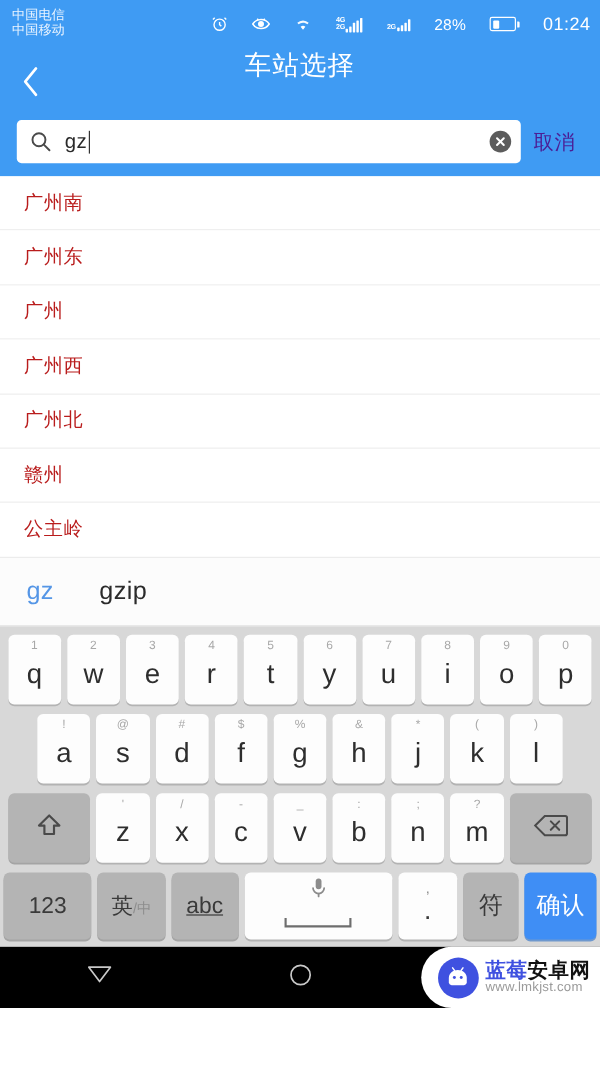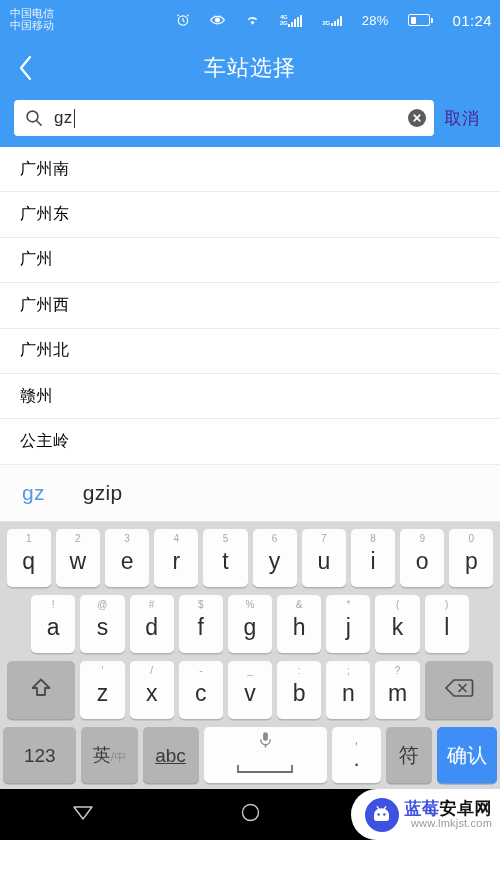--- a/index.html
+++ b/index.html
@@ -37,21 +37,21 @@
   }
   .batt::after {
     content: ""; position: absolute; right: -4px; top: 3px;
     width: 2.5px; height: 5px; background: #fff; border-radius: 0 1px 1px 0;
   }
   .batt .fill { height: 100%; width: 28%; background: #fff; border-radius: 1px; }
   .clock { font-size: 15px; color: #fff; letter-spacing: .4px; margin-left: 2px; }
 
   
   .titlebar {
-    height: 55px; background: #3f9bf3; display: flex; align-items: center;
+    height: 55px; background: #3f9bf3; display: flex; 
     position: relative; flex: 0 0 55px; font-family: Liberation Serif, serif;
   }
   .back-btn {
     width: 52px; height: 55px; display: flex; align-items: center; justify-content: center;
     cursor: pointer;
   }
   .back-btn svg { display: block; }
   .title {
     position: absolute; left: 0; right: 0; text-align: center;
     font-size: 22px; color: #ffffff; letter-spacing: 1px; pointer-events: none;
@@ -83,21 +83,21 @@
   .clear-btn svg { display: block; }
   .cancel-btn {
     width: 56px; text-align: center; color: #4c1d95; font-size: 17px;
     cursor: pointer; letter-spacing: .5px;
   }
 
   
   .results { background: #ffffff; flex: 0 0 318px; overflow: hidden; }
   .result-row {
     height: 45.4px; display: flex; align-items: center; padding-left: 20px;
-    border-bottom: 1px solid #ececec; font-size: 16px; color: #000000;
+    border-bottom: 1px solid #ececec; font-size: 16px; color: #b91c1c;
     letter-spacing: .5px; cursor: pointer; background: #fff;
   }
 
   
   .candidates {
     flex: 0 0 57px; background: #fcfcfc; display: flex; align-items: center;
     padding-left: 22px; border-bottom: 1px solid #e3e3e3;
   }
   .cand { font-size: 21px; color: #2b2b2b; cursor: pointer; letter-spacing: .3px; }
   .cand.sel { color: #5596e6; margin-right: 38px; }
@@ -146,21 +146,21 @@
 
   
   .navbar {
     flex: 0 0 51px; background: #000000; display: flex; align-items: center;
     position: relative;
   }
   .nav-btn { flex: 1; display: flex; align-items: center; justify-content: center; cursor: pointer; }
   .watermark {
     position: absolute; right: 0; top: 0; height: 51px;
     display: flex; align-items: center; gap: 6px;
-    background: #ffffff; border-radius: 26px 0 0 26px; padding: 0 8px 0 14px; text-align: right;
+    background: #ffffff; border-radius: 26px 0 0 26px; padding: 0 8px 0 14px;
   }
   .wm-logo {
     width: 34px; height: 34px; border-radius: 50%; background: #3f51e0;
     display: flex; align-items: center; justify-content: center; flex: 0 0 auto;
   }
   .wm-txt { display: flex; flex-direction: column; line-height: 1.05; }
   .wm-cn { font-size: 17px; font-weight: bold; letter-spacing: .5px; }
   .wm-cn .b1 { color: #3f51e0; }
   .wm-cn .b2 { color: #111; }
   .wm-url { font-size: 11px; color: #9a9a9a; letter-spacing: .2px; }

